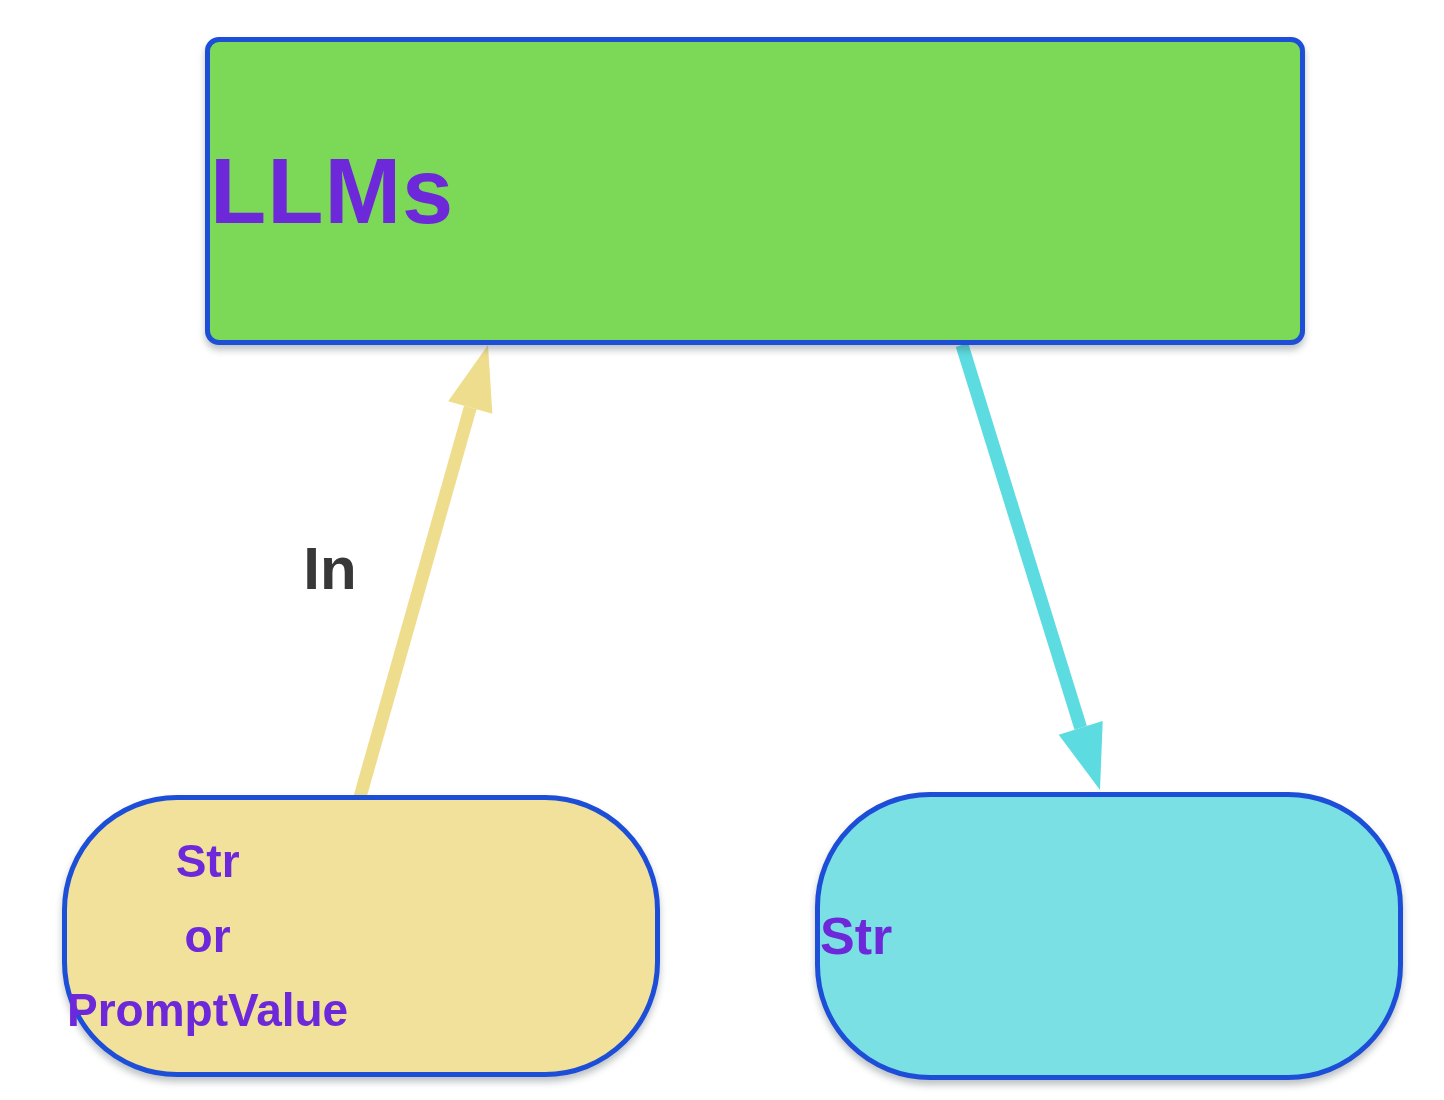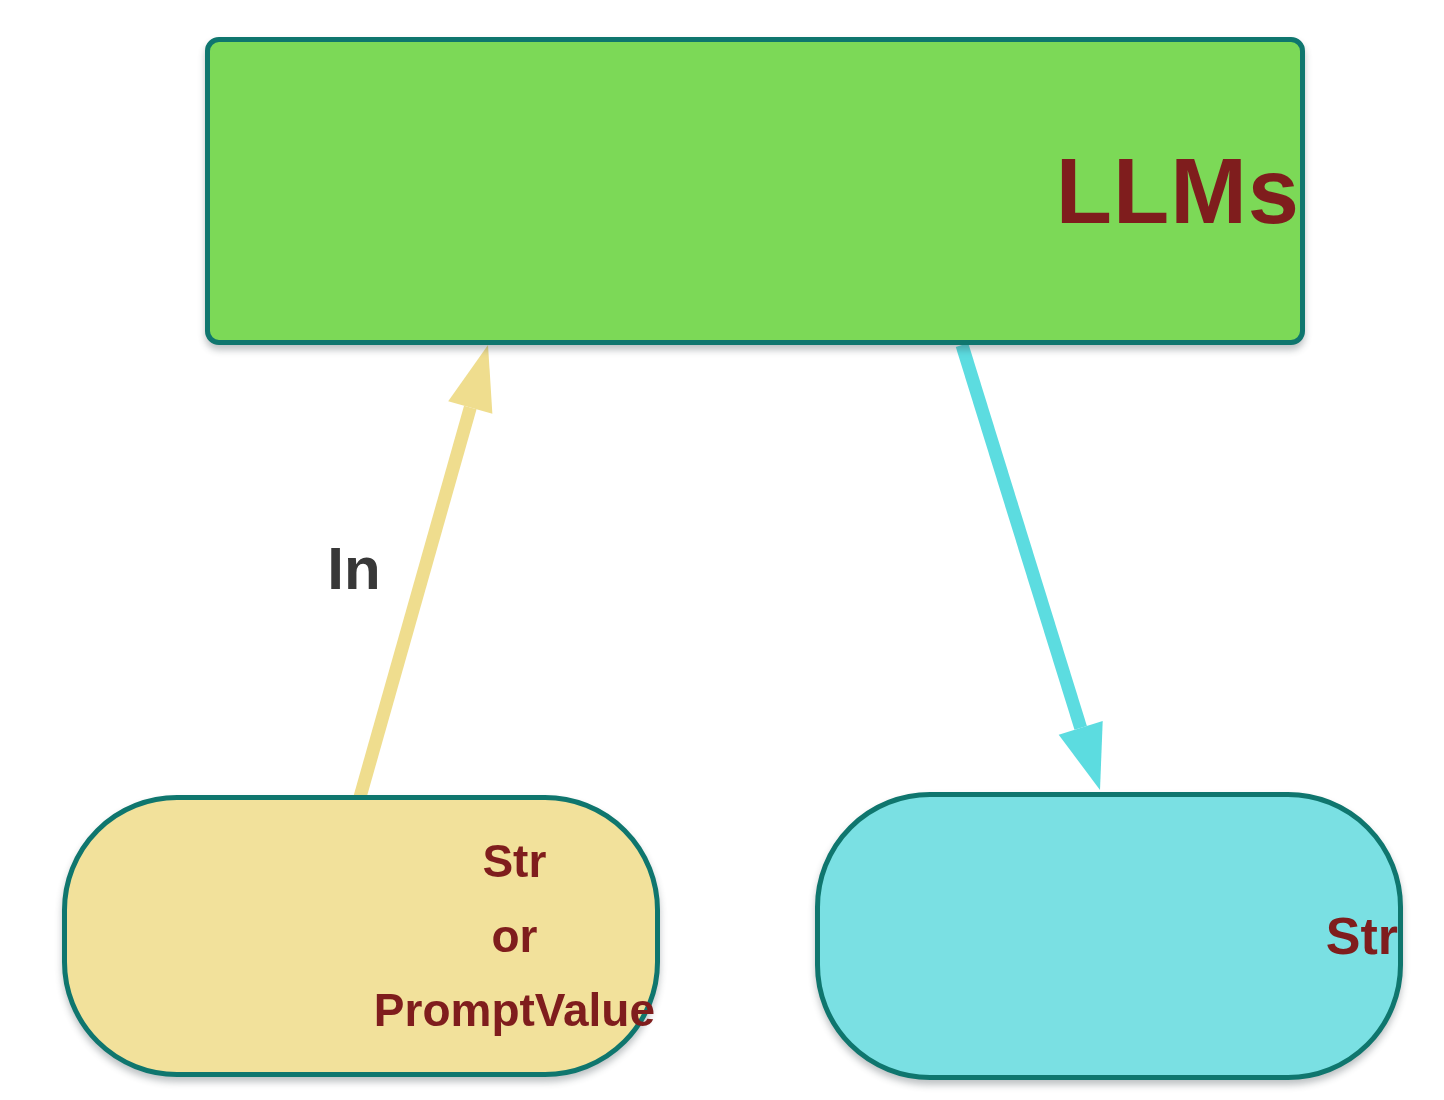--- a/index.html
+++ b/index.html
@@ -12,24 +12,24 @@
     position: relative;
     width: 1444px;
     height: 1100px;
     background: #ffffff;
     overflow: hidden;
   }
   .node {
     position: absolute;
     display: flex;
     align-items: center;
-    justify-content: flex-end;
-    border: 5px solid #0f766e;
+    justify-content: flex-start;
+    border: 5px solid #1d4ed8;
     box-sizing: border-box;
-    color: #7f1d1d;
+    color: #6d28d9;
     font-weight: bold;
     text-align: center;
     box-shadow: 0 5px 7px rgba(40, 52, 60, 0.30);
   }
   .node-llms {
     left: 205px;
     top: 37px;
     width: 1100px;
     height: 308px;
     background: #7cd957;
@@ -60,21 +60,20 @@
   .edge-label {
     position: absolute;
     color: #383838;
     font-weight: bold;
     font-size: 60px;
     transform: translate(-50%, -50%);
   }
   .edge-label-in {
     left: 330px;
     top: 568px;
-    margin-left: 24px;
   }
   .edge-label-out {
     left: 1124px;
     top: 570px;
   }
   .arrow-layer {
     position: absolute;
     left: 0;
     top: 0;
     width: 1444px;

